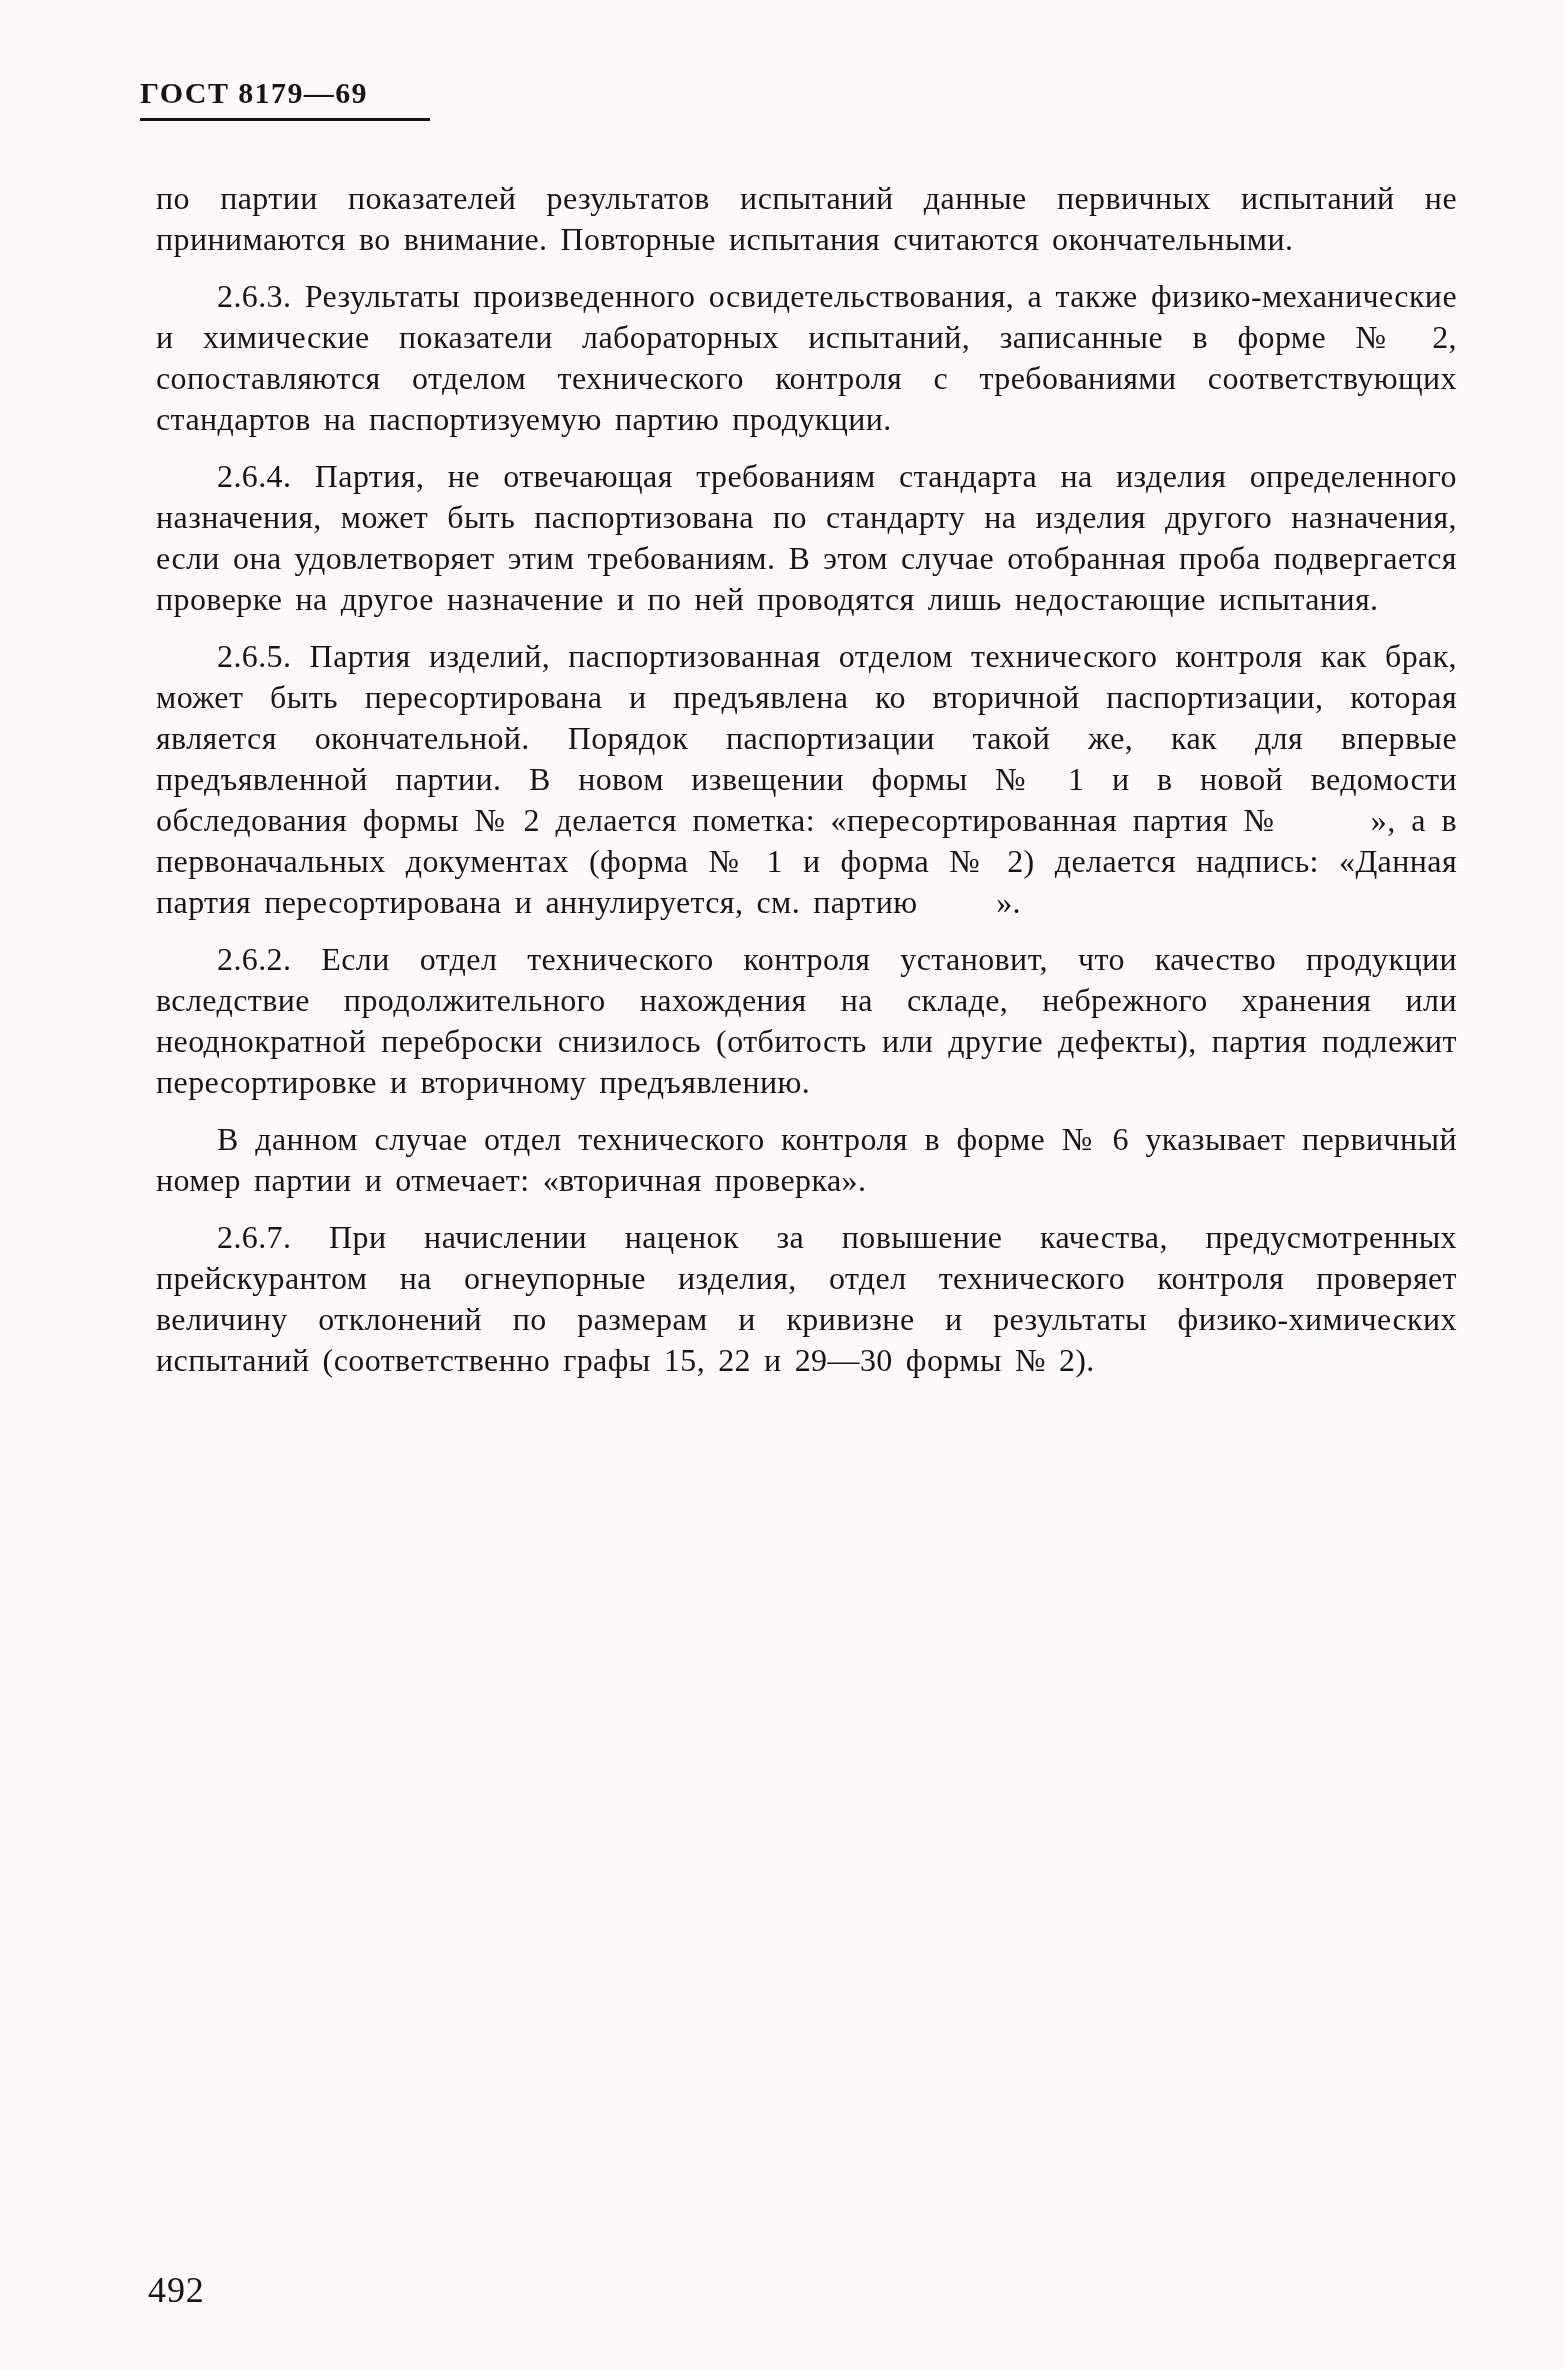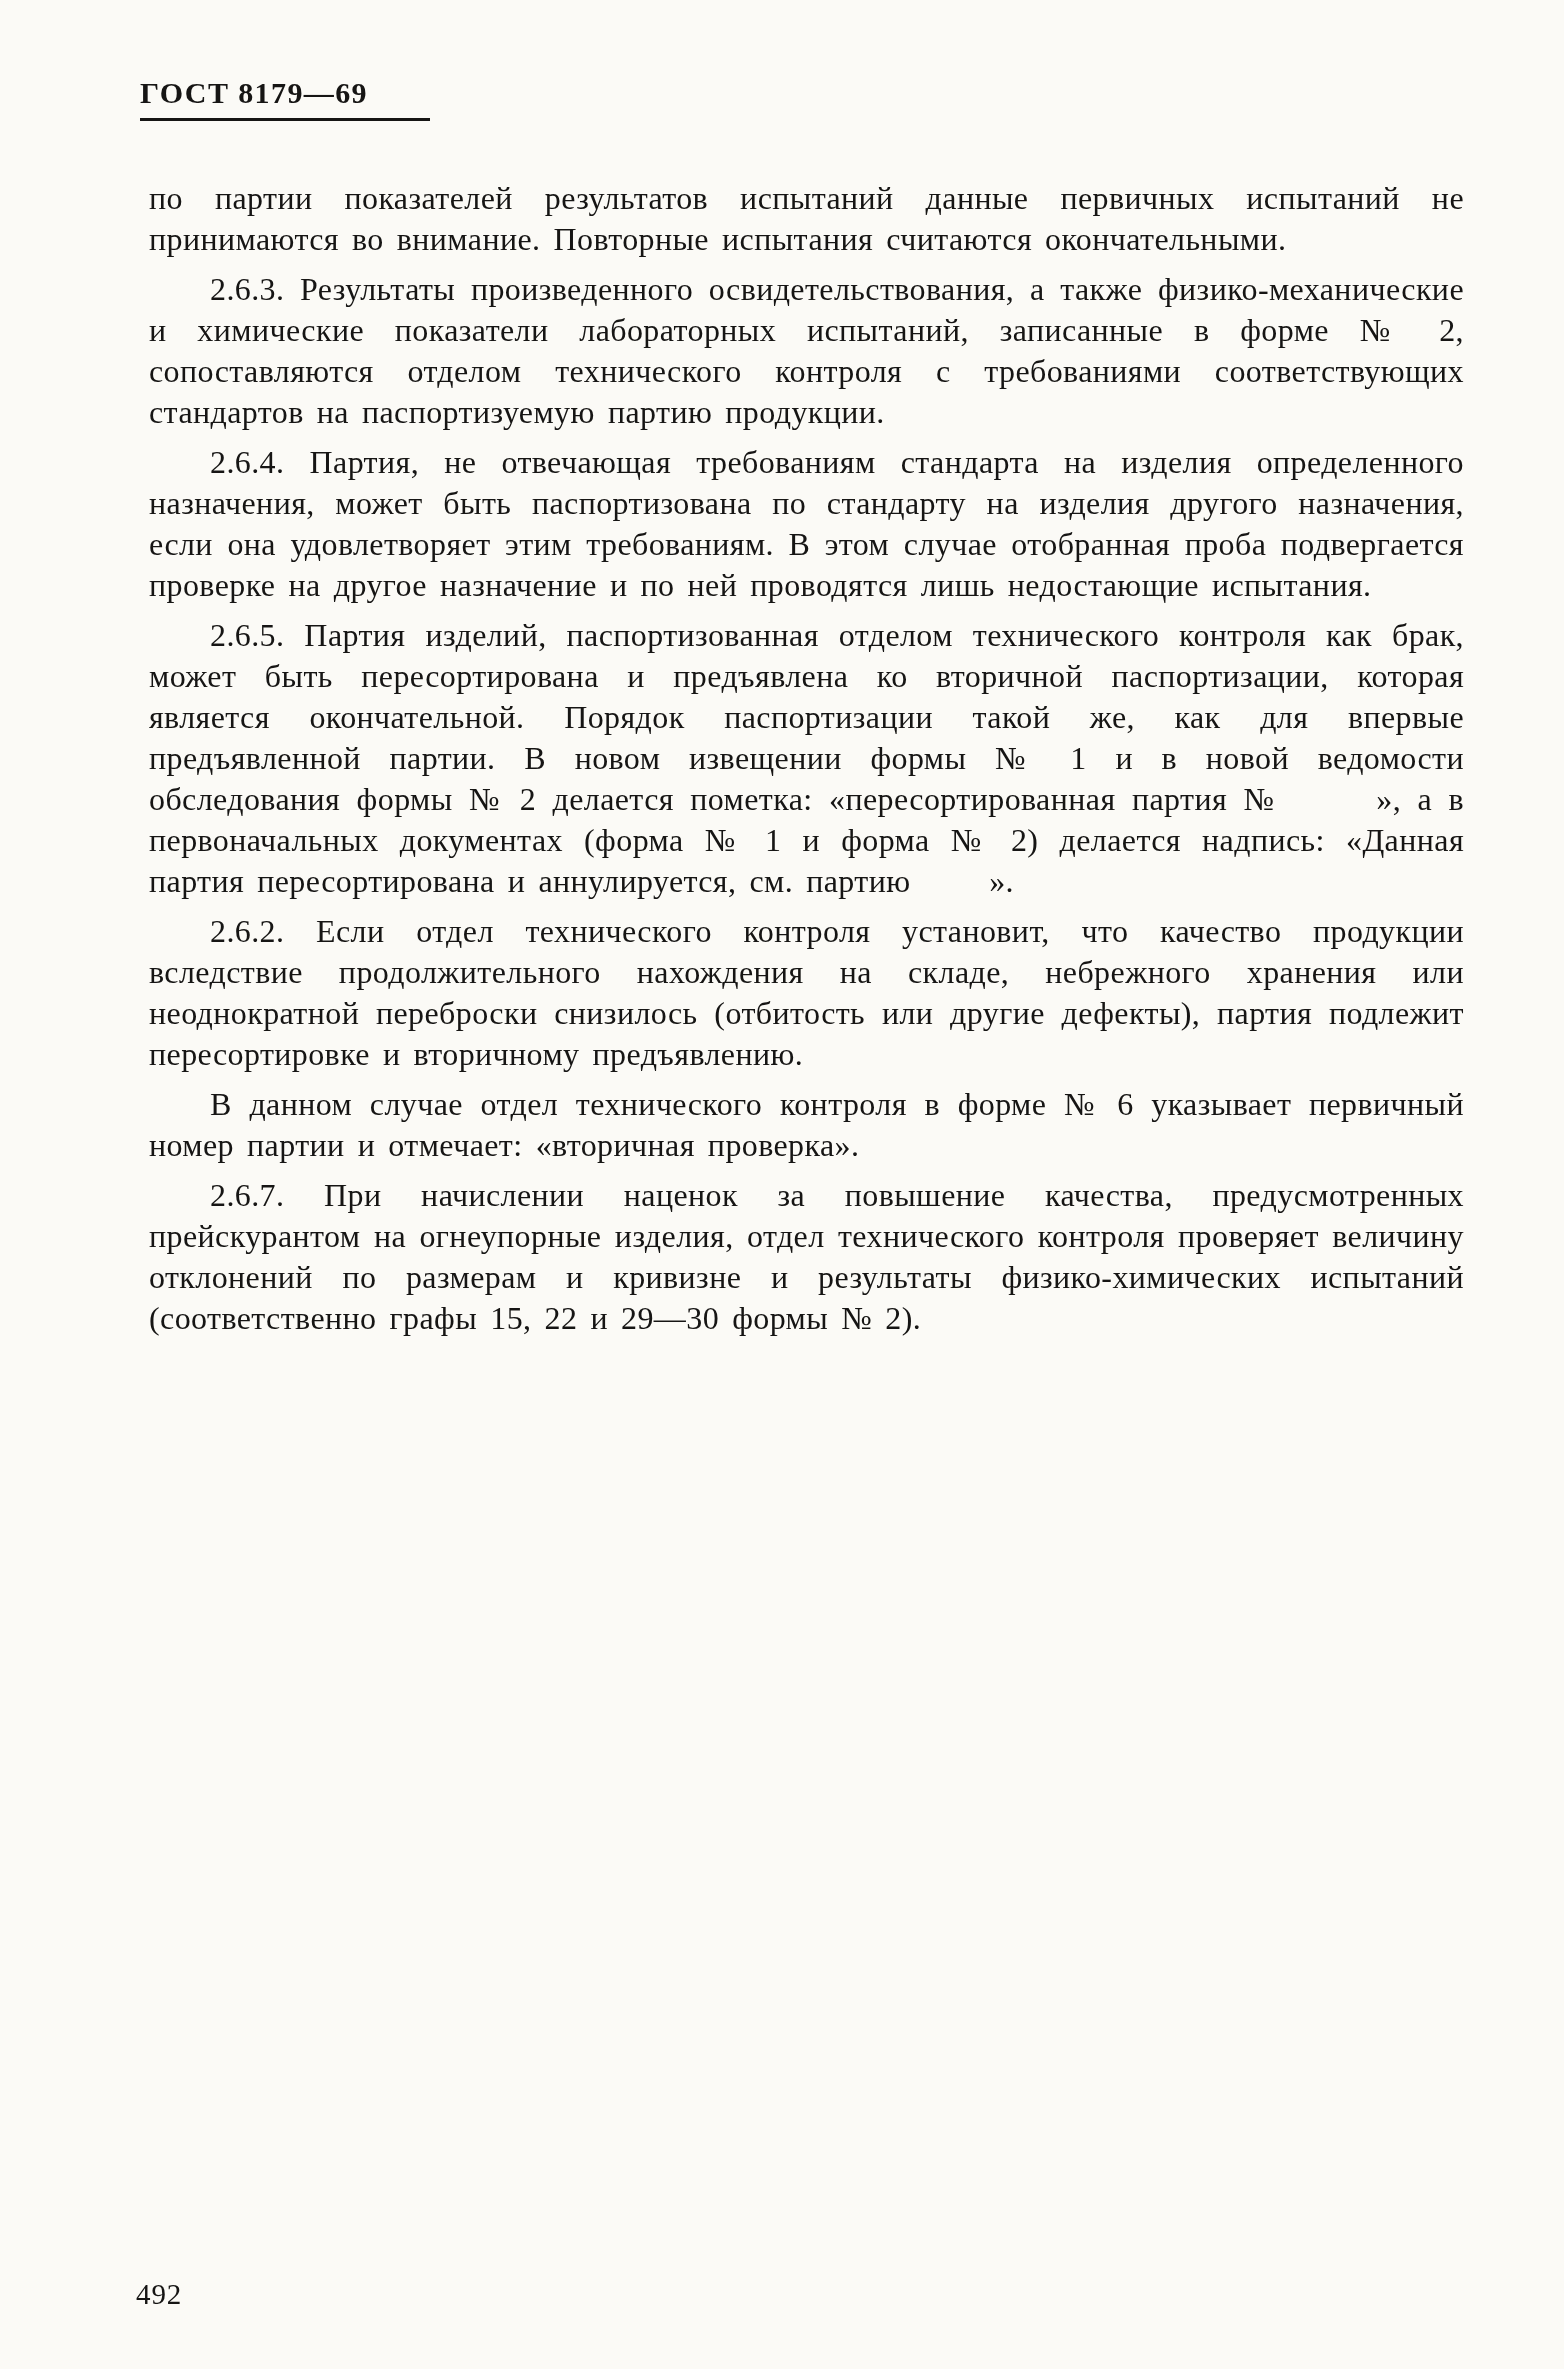--- a/index.html
+++ b/index.html
@@ -34,31 +34,31 @@
     border-bottom: 3.8px solid #161514;
   }
   .doc-body {
     font-size: 32px;
     line-height: 41px;
     text-align: justify;
     word-spacing: 4.7px;
     letter-spacing: 0.4px;
   }
   .doc-body p {
-    margin: 9px;
+    margin: 16px;
     text-indent: 61px;
   }
   .doc-body p.no-indent {
     text-indent: 0;
   }
   .footer {
     position: absolute;
-    left: 136px;
+    left: 148px;
     bottom: 59px;
-    font-size: 29px;
+    font-size: 36px;
     letter-spacing: 0.9px;
   }
 </style>
 </head>
 <body>
 
 <div class="page">
 
   <div class="header">
     <span class="standard-number">ГОСТ 8179—69</span>

